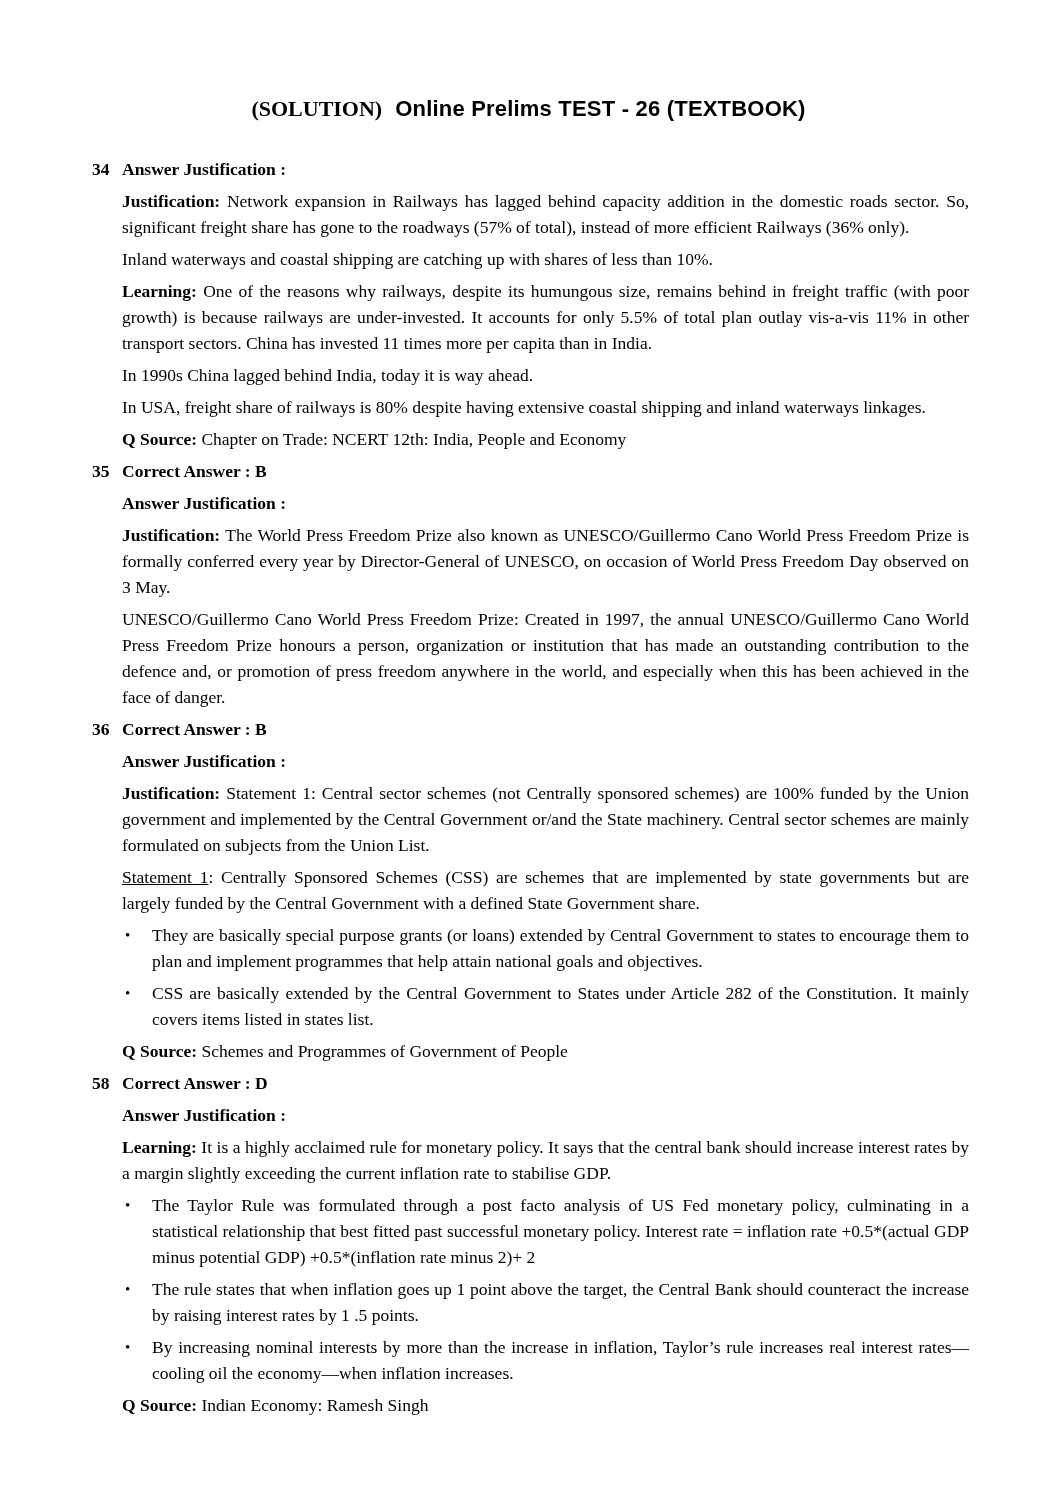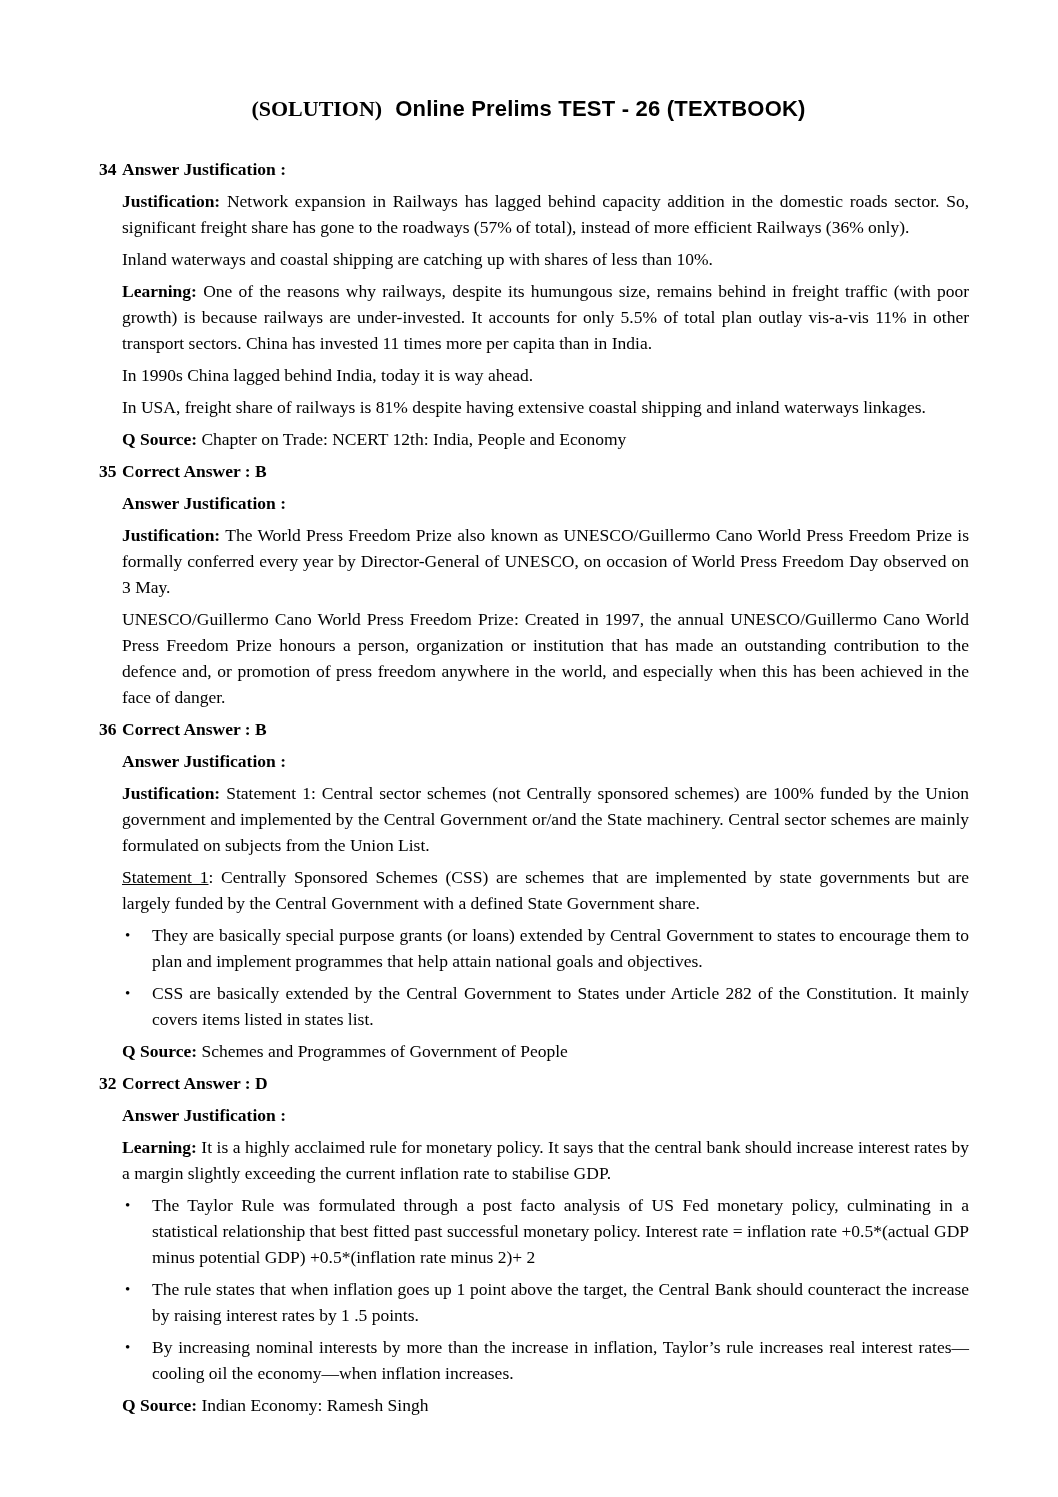--- a/index.html
+++ b/index.html
@@ -33,21 +33,21 @@
     letter-spacing: 0.2px;
   }
   .question {
     position: relative;
     padding-left: 34px;
     margin-top: 6px;
   }
   .question:first-of-type { margin-top: 0; }
   .q-num {
     position: absolute;
-    left: 11px;
+    left: 4px;
     top: 0;
     font-weight: bold;
   }
   .q-head { font-weight: bold; }
   .q-sub  { font-weight: bold; margin-top: 6px; }
   .q-sub.tight { margin-top: 0; }
   .para {
     margin-top: 4px;
     padding-top: 2px;
     text-align: justify;
@@ -77,21 +77,21 @@
 
   <h1 class="title"><span class="title-serif">(SOLUTION)</span><span class="title-sans">Online Prelims TEST - 26 (TEXTBOOK)</span></h1>
 
   <section class="question">
     <span class="q-num">34</span>
     <div class="q-sub tight">Answer Justification :</div>
     <p class="para"><b class="lead">Justification:</b> <span>Network expansion in Railways has lagged behind capacity addition in the domestic roads sector. So, significant freight share has gone to the roadways (57% of total), instead of more efficient Railways (36% only).</span></p>
     <p class="para"><span>Inland waterways and coastal shipping are catching up with shares of less than 10%.</span></p>
     <p class="para"><b class="lead">Learning:</b> <span>One of the reasons why railways, despite its humungous size, remains behind in freight traffic (with poor growth) is because railways are under-invested. It accounts for only 5.5% of total plan outlay vis-a-vis 11% in other transport sectors. China has invested 11 times more per capita than in India.</span></p>
     <p class="para"><span>In 1990s China lagged behind India, today it is way ahead.</span></p>
-    <p class="para"><span>In USA, freight share of railways is 81% despite having extensive coastal shipping and inland waterways linkages.</span></p>
+    <p class="para"><span>In USA, freight share of railways is 80% despite having extensive coastal shipping and inland waterways linkages.</span></p>
     <p class="para"><b class="lead">Q Source:</b> <span>Chapter on Trade: NCERT 12th: India, People and Economy</span></p>
   </section>
 
   <section class="question">
     <span class="q-num">35</span>
     <div class="q-head"><span>Correct Answer :</span> <span>B</span></div>
     <div class="q-sub">Answer Justification :</div>
     <p class="para"><b class="lead">Justification:</b> <span>The World Press Freedom Prize also known as UNESCO/Guillermo Cano World Press Freedom Prize is formally conferred every year by Director-General of UNESCO, on occasion of World Press Freedom Day observed on 3 May.</span></p>
     <p class="para"><span>UNESCO/Guillermo Cano World Press Freedom Prize: Created in 1997, the annual UNESCO/Guillermo Cano World Press Freedom Prize honours a person, organization or institution that has made an outstanding contribution to the defence and, or promotion of press freedom anywhere in the world, and especially when this has been achieved in the face of danger.</span></p>
   </section>
@@ -107,21 +107,21 @@
         <span class="bullet-text">They are basically special purpose grants (or loans) extended by Central Government to states to encourage them to plan and implement programmes that help attain national goals and objectives.</span>
       </div>
     <div class="bullet-item">
         <span class="bullet-dot">•</span>
         <span class="bullet-text">CSS are basically extended by the Central Government to States under Article 282 of the Constitution. It mainly covers items listed in states list.</span>
       </div>
     <p class="para"><b class="lead">Q Source:</b> <span>Schemes and Programmes of Government of People</span></p>
   </section>
 
   <section class="question">
-    <span class="q-num">32</span>
+    <span class="q-num">58</span>
     <div class="q-head"><span>Correct Answer :</span> <span>D</span></div>
     <div class="q-sub">Answer Justification :</div>
     <p class="para"><b class="lead">Learning:</b> <span>It is a highly acclaimed rule for monetary policy. It says that the central bank should increase interest rates by a margin slightly exceeding the current inflation rate to stabilise GDP.</span></p>
     <div class="bullet-item">
         <span class="bullet-dot">•</span>
         <span class="bullet-text">The Taylor Rule was formulated through a post facto analysis of US Fed monetary policy, culminating in a statistical relationship that best fitted past successful monetary policy. Interest rate = inflation rate +0.5*(actual GDP minus potential GDP) +0.5*(inflation rate minus 2)+ 2</span>
       </div>
     <div class="bullet-item">
         <span class="bullet-dot">•</span>
         <span class="bullet-text">The rule states that when inflation goes up 1 point above the target, the Central Bank should counteract the increase by raising interest rates by 1 .5 points.</span>

